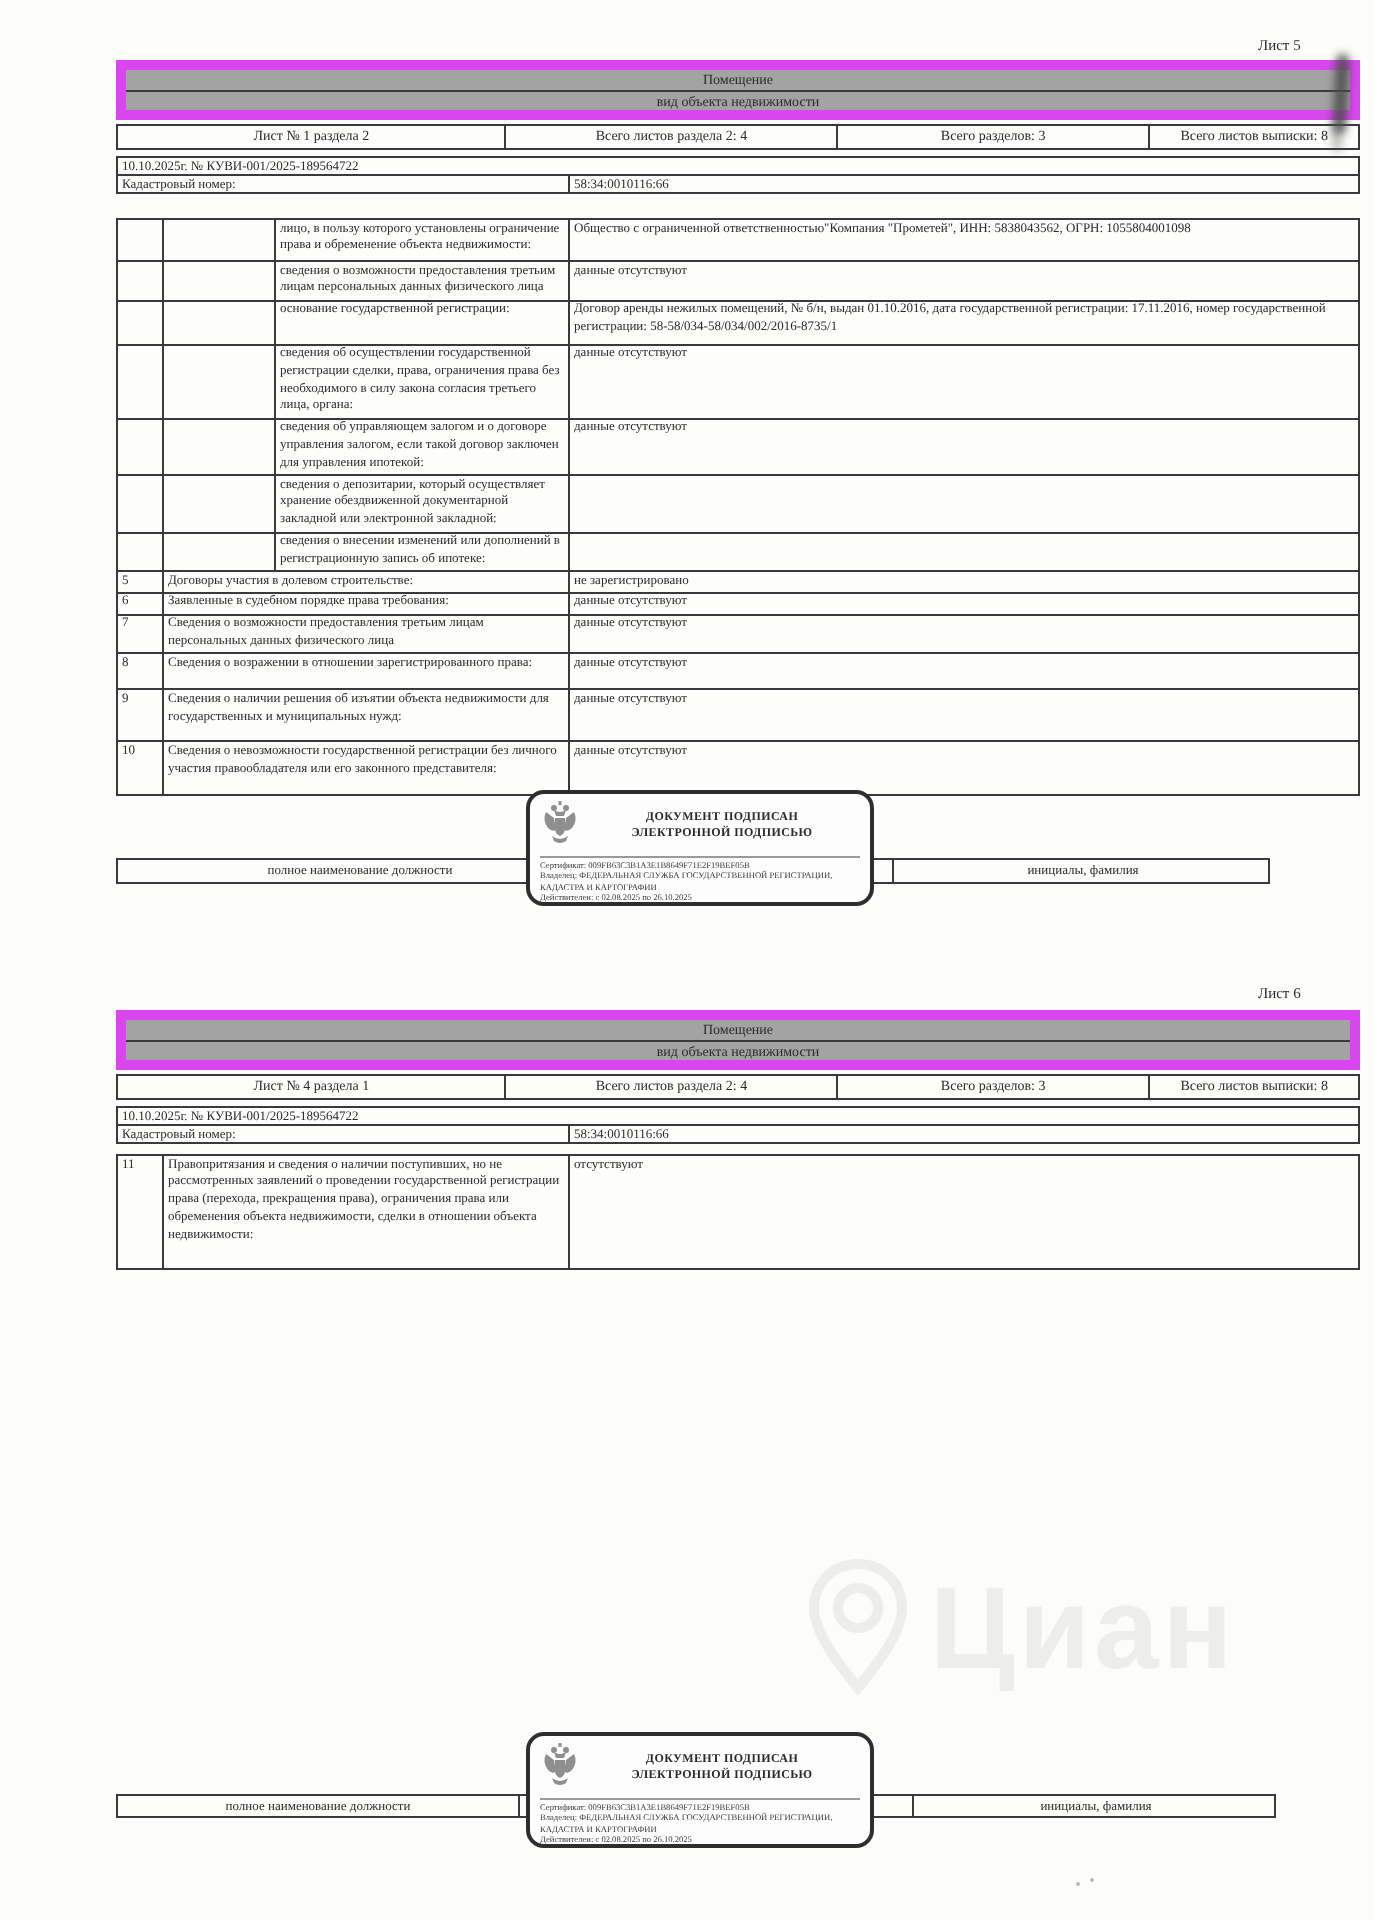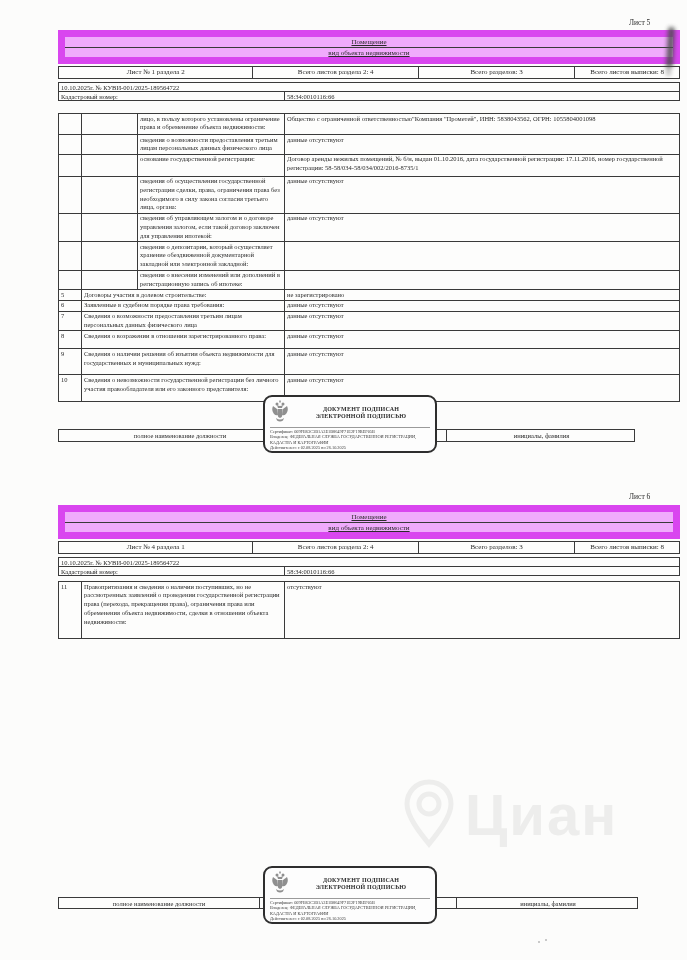--- a/index.html
+++ b/index.html
@@ -5,21 +5,21 @@
   * { margin:0; padding:0; box-sizing:border-box; }
   html,body { background:#ffffff; }
   #page {
     position:relative; width:687px; height:960px;
     background:#fcfcfb; overflow:hidden;
     font-family:"Liberation Serif", serif; color:#2b2b2b;
   }
   .sheet { position:absolute; left:58px; width:622px; }
   .sheet-label { position:absolute; font-size:7.5px; color:#2b2b2b; }
   
-  .ht { border:7px solid #d946ef; background:#f0abfc;text-decoration:underline; }
+  .ht { border:5px solid #d946ef; background:#a3a3a3; }
   .ht-row { height:10px; line-height:10px; font-size:7px; text-align:center; }
   .ht-row + .ht-row { border-top:1px solid #3a3a3a;text-align:center; }
   .cols4 { display:grid; grid-template-columns:31.2% 26.7% 25.2% 16.9%;
     border:1px solid #3a3a3a; margin-top:2px; background:#fdfdfc; }
   .cols4 > div { height:11px; line-height:11px; font-size:7px; text-align:center;
     border-left:1px solid #3a3a3a; }
   .cols4 > div:first-child { border-left:none; }
   .plain-row { border:1px solid #3a3a3a; height:10px; line-height:9px;
     font-size:6.5px; padding:0 2px; background:#fdfdfc; }
   .date-row { margin-top:3px; }

